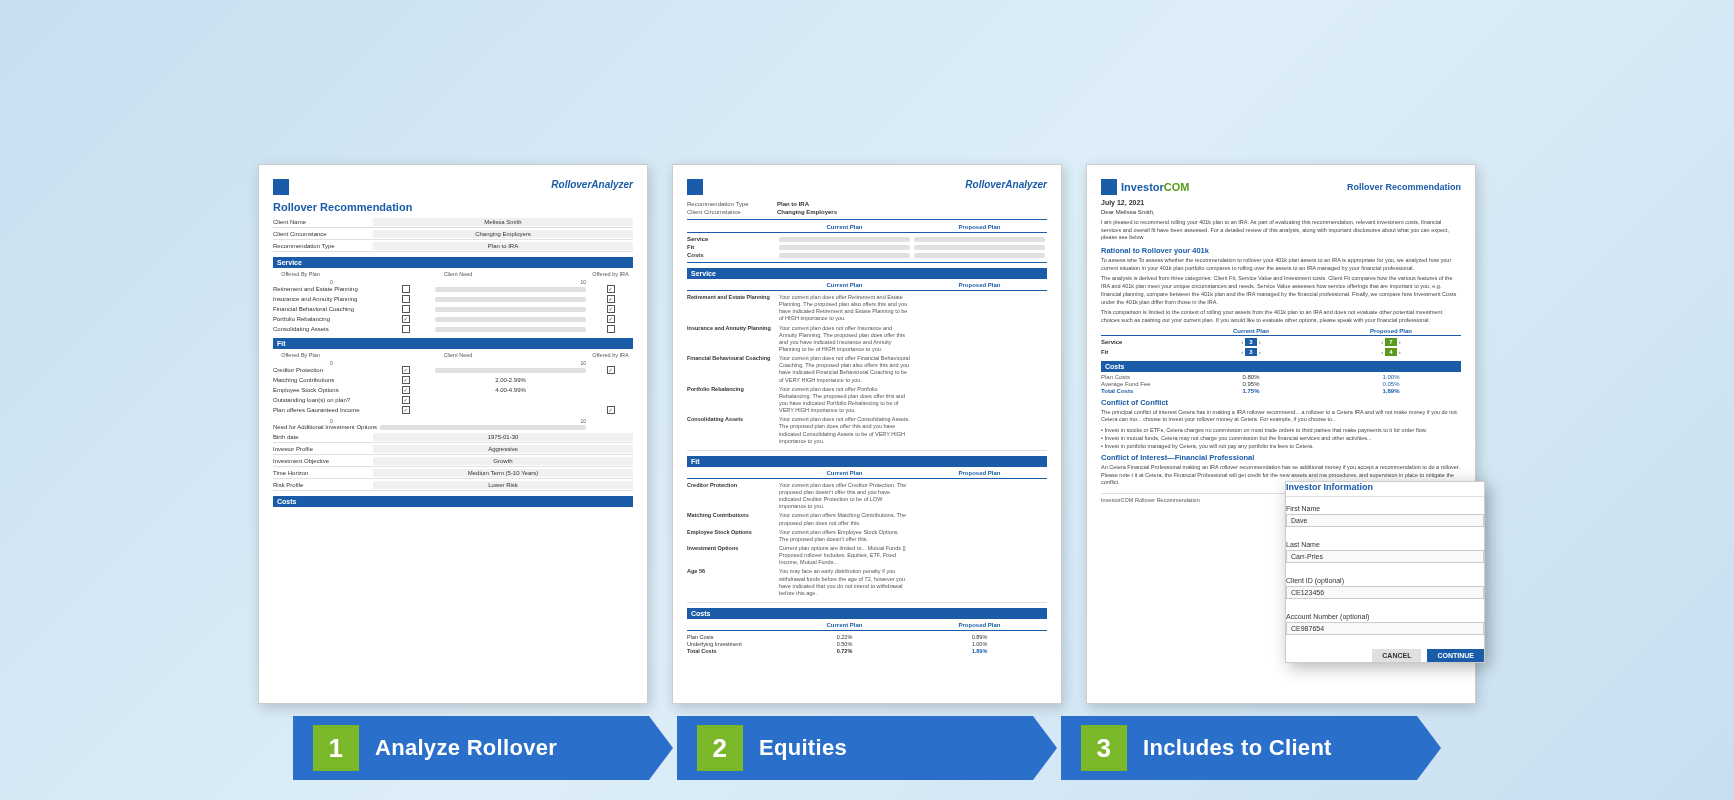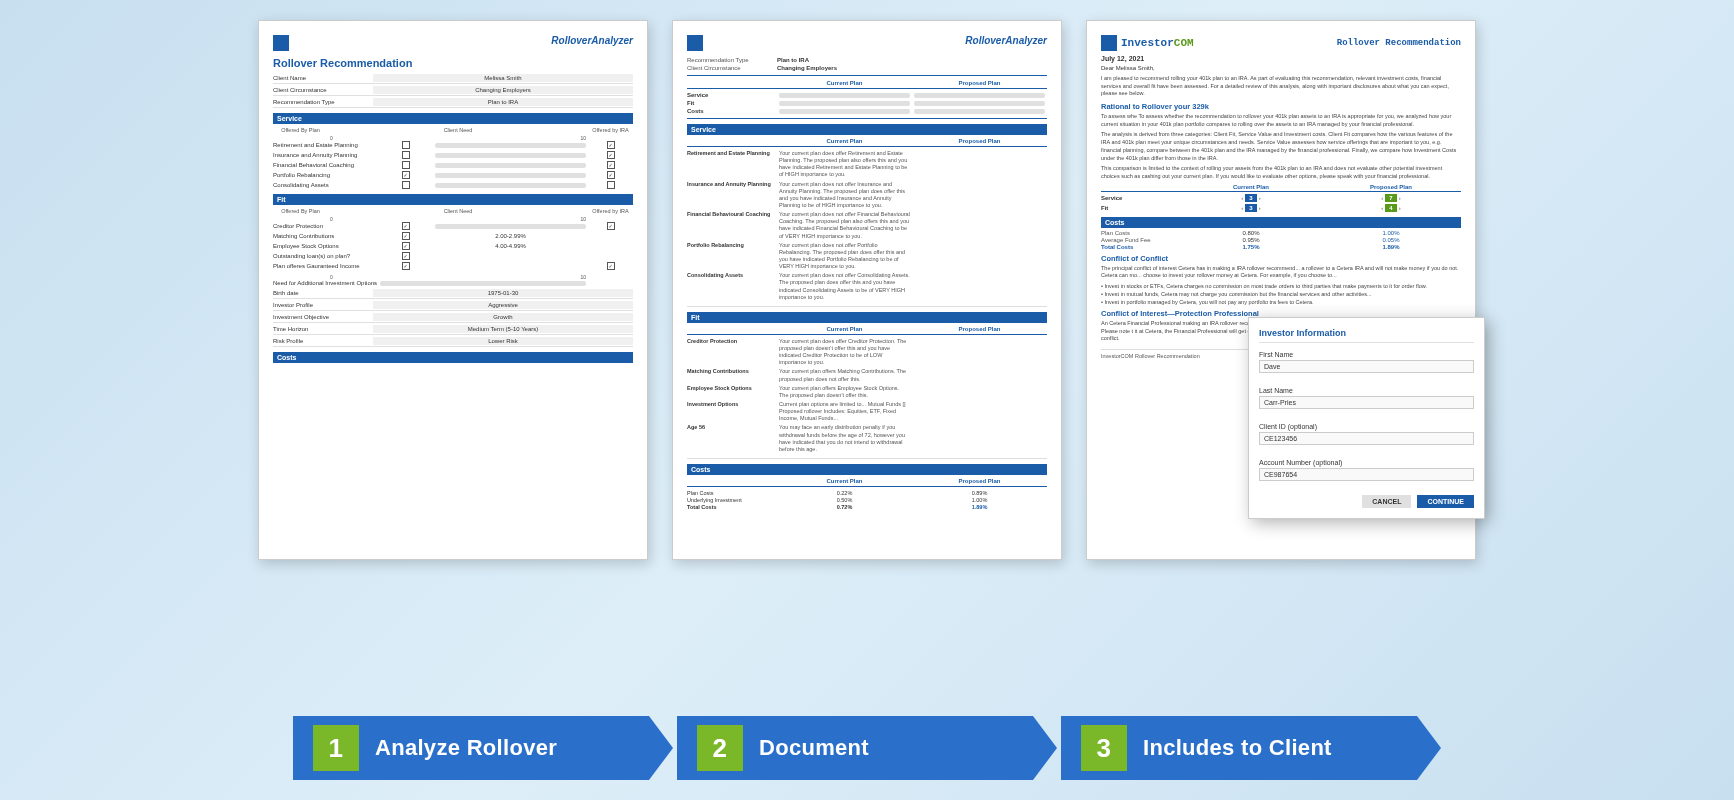--- a/index.html
+++ b/index.html
@@ -14,21 +14,21 @@
       align-items: center;
       justify-content: space-between;
       padding: 20px 40px 20px 40px;
     }
 
     
     .documents-row {
       display: flex;
       flex-direction: row;
       gap: 24px;
-      align-items: flex-start;
+      align-items: flex-end;
       justify-content: center;
       width: 100%;
       flex: 1;
     }
 
     .doc-panel {
       background: white;
       border: 1px solid #ccc;
       box-shadow: 2px 4px 12px rgba(0,0,0,0.18);
       width: 390px;
@@ -191,21 +191,20 @@
     .p2-cost-label { width: 90px; color: #333; }
     .p2-cost-current { flex: 1; text-align: center; color: #333; }
     .p2-cost-proposed { flex: 1; text-align: center; color: #333; }
 
     
     .p3-header {
       display: flex;
       justify-content: space-between;
       align-items: center;
       margin-bottom: 4px;
-      font-family: Liberation Mono, monospace;
     }
     .p3-logo-area { display: flex; align-items: center; gap: 4px; }
     .p3-logo-text { font-size: 11px; font-weight: bold; }
     .p3-logo-investor { color: #1a5ca8; }
     .p3-logo-com { color: #5a9a1a; }
     .p3-brand-right { font-size: 9px; color: #1a5ca8; font-weight: bold; }
 
     .p3-date { font-size: 7px; color: #333; margin-bottom: 3px; font-weight: bold; }
     .p3-salutation { font-size: 6px; color: #333; margin-bottom: 4px; }
     .p3-body-text { font-size: 5.5px; color: #444; line-height: 1.4; margin-bottom: 3px; }
@@ -251,25 +250,25 @@
     .p3-cost-label { width: 80px; color: #555; }
     .p3-cost-current { flex: 1; text-align: center; color: #333; }
     .p3-cost-proposed { flex: 1; text-align: center; color: #1a5ca8; }
     .p3-cost-total { font-weight: bold; color: #1a5ca8; }
 
     
     .modal-overlay {
       position: absolute;
       right: -10px;
       bottom: 40px;
-      width: 237px;
+      width: 200px;
       background: white;
       border: 1px solid #ccc;
       box-shadow: 4px 4px 16px rgba(0,0,0,0.3);
-      padding: 10px;
+      padding: 0;
       z-index: 10;
     }
     .modal-title {
       font-size: 9px;
       font-weight: bold;
       color: #1a5ca8;
       margin-bottom: 8px;
       border-bottom: 1px solid #e0e0e0;
       padding-bottom: 4px;
     }
@@ -701,21 +700,21 @@
         <span class="p3-logo-text">
           <span class="p3-logo-investor">Investor</span><span class="p3-logo-com">COM</span>
         </span>
       </div>
       <span class="p3-brand-right">Rollover Recommendation</span>
     </div>
     <div class="p3-date">July 12, 2021</div>
     <div class="p3-salutation">Dear Melissa Smith,</div>
     <div class="p3-body-text">I am pleased to recommend rolling your 401k plan to an IRA. As part of evaluating this recommendation, relevant investment costs, financial services and overall fit have been assessed. For a detailed review of this analysis, along with important disclosures about what you can expect, please see below.</div>
 
-    <div class="p3-section-title">Rational to Rollover your 329k</div>
+    <div class="p3-section-title">Rational to Rollover your 401k</div>
     <div class="p3-body-text">To assess whe To assess whether the recommendation to rollover your 401k plan assets to an IRA is appropriate for you, we analyzed how your current situation in your 401k plan portfolio compares to rolling over the assets to an IRA managed by your financial professional.</div>
     <div class="p3-body-text">The analysis is derived from three categories: Client Fit, Service Value and Investment costs. Client Fit compares how the various features of the IRA and 401k plan meet your unique circumstances and needs. Service Value assesses how service offerings that are important to you, e.g. financial planning, compare between the 401k plan and the IRA managed by the financial professional. Finally, we compare how Investment Costs under the 401k plan differ from those in the IRA.</div>
     <div class="p3-body-text">This comparison is limited to the context of rolling your assets from the 401k plan to an IRA and does not evaluate other potential investment choices such as cashing out your current plan. If you would like to evaluate other options, please speak with your financial professional.</div>
 
     <div class="p3-table-header">
       <span class="p3-th-label"></span>
       <span class="p3-th-current">Current Plan</span>
       <span class="p3-th-proposed">Proposed Plan</span>
     </div>
     <div class="p3-summary-row">
@@ -763,21 +762,21 @@
         <span class="p3-cost-proposed p3-cost-total">1.89%</span>
       </div>
     </div>
 
     <div class="p3-section-title">Conflict of Conflict</div>
     <div class="p3-body-text">The principal conflict of interest Cetera has in making a IRA rollover recommend... a rollover to a Cetera IRA and will not make money if you do not. Cetera can mo... choose to invest your rollover money at Cetera. For example, if you choose to...</div>
     <div style="font-size:5.5px;color:#444;margin-bottom:2px;">• Invest in stocks or ETFs, Cetera charges no commission on most trade orders to third parties that make payments to it for order flow.</div>
     <div style="font-size:5.5px;color:#444;margin-bottom:2px;">• Invest in mutual funds, Cetera may not charge you commission but the financial services and other activities...</div>
     <div style="font-size:5.5px;color:#444;margin-bottom:4px;">• Invest in portfolio managed by Cetera, you will not pay any portfolio tra fees to Cetera.</div>
 
-    <div class="p3-section-title">Conflict of Interest—Protection Professional</div>
+    <div class="p3-section-title">Conflict of Interest—Financial Professional</div>
     <div class="p3-body-text">An Cetera Financial Professional making an IRA rollover recommendation has se additional money if you accept a recommendation to do a rollover. Please note t it at Cetera, the Financial Professional will get credit for the new assets and ma procedures, and supervision in place to mitigate the conflict.</div>
 
     <div style="display:flex;justify-content:space-between;font-size:5.5px;color:#555;margin-top:6px;border-top:1px solid #ddd;padding-top:3px;">
       <span>InvestorCOM Rollover Recommendation</span>
       <span>Page 1 of 5</span>
     </div>
 
     <div class="modal-overlay">
       <div class="modal-title">Investor Information</div>
       <div class="modal-field-group">
@@ -812,21 +811,21 @@
       </div>
       <span class="step-label">Analyze Rollover</span>
     </div>
   </div>
   <div class="step-spacer"></div>
   <div class="step-container">
     <div class="step-shape">
       <div class="step-number-badge">
         <span>2</span>
       </div>
-      <span class="step-label">Document</span>
+      <span class="step-label">Equities</span>
     </div>
   </div>
   <div class="step-spacer"></div>
   <div class="step-container">
     <div class="step-shape">
       <div class="step-number-badge">
         <span>3</span>
       </div>
       <span class="step-label">Includes to Client</span>
     </div>

